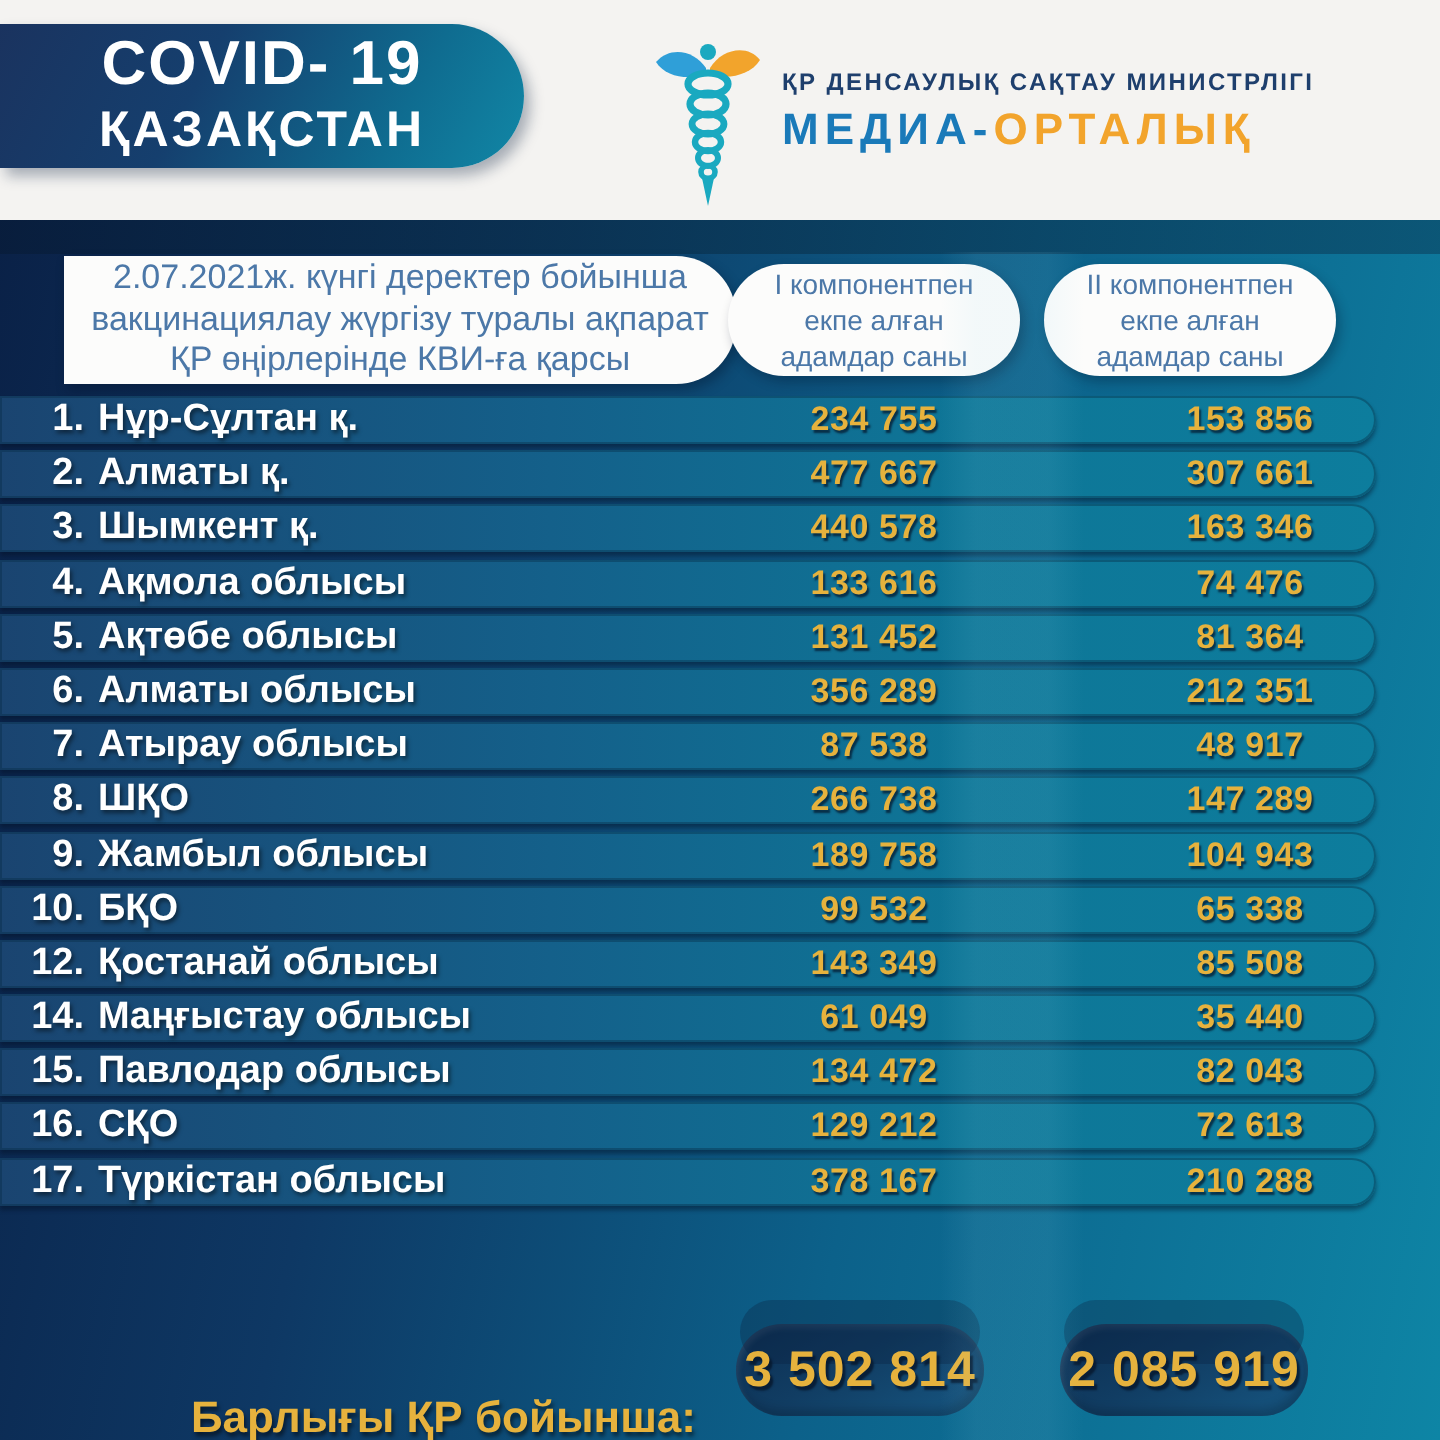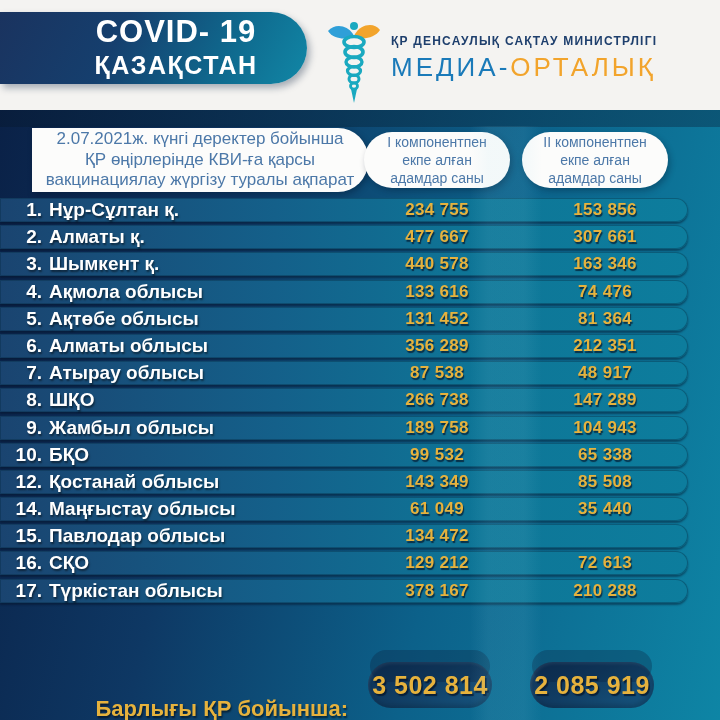--- a/index.html
+++ b/index.html
@@ -5,27 +5,27 @@
   html,body{margin:0;padding:0;background:#222;}
   #stage{position:relative;width:720px;height:720px;overflow:hidden;
          font-family:"Liberation Sans",sans-serif;background:#f4f3f1;}
 
   
   .header{position:absolute;left:0;top:0;width:720px;height:110px;background:#f4f3f1;}
   .badge{position:absolute;left:0;top:12px;width:262px;height:72px;
          border-radius:0 48px 48px 0;
          background:linear-gradient(118deg,#1a335f 0%,#153f6e 38%,#0f6c90 75%,#1187a6 100%);
          box-shadow:3px 4px 7px rgba(20,40,70,.35);
-         display:flex;flex-direction:column;align-items:center;justify-content:center;color:#fff;padding-left:45px;}
+         display:flex;flex-direction:column;align-items:center;justify-content:center;color:#fff;}
   .badge-l1{font-size:31px;font-weight:bold;letter-spacing:1px;line-height:1.05;}
   .badge-l2{font-size:25px;font-weight:bold;letter-spacing:1.5px;margin-top:3px;text-align:center;}
   .logo{position:absolute;left:327px;top:20px;width:54px;height:86px;}
   .brand{position:absolute;left:391px;top:34px;white-space:nowrap;}
   .ministry{font-size:12px;font-weight:bold;letter-spacing:1.2px;color:var(--ministry-navy,#1e3f6d);}
-  .mediacenter{font-size:26px;font-weight:normal;letter-spacing:3px;margin-top:4px;}
+  .mediacenter{font-size:22px;font-weight:bold;letter-spacing:3px;margin-top:4px;}
   .media-word{color:var(--brand-blue,#1a7ab9);}
   .center-word{color:var(--brand-orange,#f2a42c);}
 
   
   .main{position:absolute;left:0;top:110px;width:720px;height:610px;
         background:linear-gradient(102deg,#0a2147 0%,#0e3864 30%,#0c618a 62%,#0e85a5 100%);}
   .top-strip{position:absolute;left:0;top:0;width:720px;height:17px;
              background:linear-gradient(90deg,#081c39,#0b4c6b);opacity:.75;}
   .light-band{position:absolute;left:470px;top:16px;width:72px;height:594px;z-index:5;pointer-events:none;
               background:linear-gradient(90deg,rgba(150,215,235,0) 0%,rgba(150,215,235,.09) 25%,rgba(150,215,235,.09) 75%,rgba(150,215,235,0) 100%);}
@@ -48,21 +48,21 @@
        box-shadow:0 2px 2px rgba(4,16,36,.45), inset 0 0 0 1px rgba(8,45,70,.4);
        display:flex;align-items:center;}
   .rnum{width:42px;text-align:right;font-size:19px;font-weight:bold;color:#fff;
         text-shadow:1px 1.5px 2px rgba(0,0,0,.5);}
   .rname{margin-left:7px;font-size:19px;font-weight:bold;color:#fff;white-space:nowrap;
          text-shadow:1px 1.5px 2px rgba(0,0,0,.5);}
   .rv{position:absolute;top:0;height:24px;line-height:24px;text-align:center;
       font-size:17px;font-weight:bold;letter-spacing:.3px;color:var(--accent-gold,#e6b23d);
       text-shadow:1px 1.5px 1px rgba(6,24,46,.75);}
   .rv.v1{left:364px;width:146px;}
-  .rv.v2{left:532px;width:146px;}
+  .rv.v2{left:552px;width:146px;}
 
   
   .total-label{position:absolute;left:30px;top:586px;width:318px;text-align:right;
                font-size:22px;font-weight:bold;color:var(--accent-gold,#e6b23d);
                text-shadow:1px 2px 2px rgba(0,0,0,.55);}
   .total-pill{position:absolute;top:552px;height:46px;width:124px;border-radius:23px;z-index:1;
               background:linear-gradient(150deg,#0c2e52 0%,#113d63 45%,#15507a 85%,#175a84 100%);
               box-shadow:inset 1px 2px 3px rgba(255,255,255,.10), inset -2px -3px 5px rgba(0,10,25,.25);
               display:flex;align-items:center;justify-content:center;}
   .total-pill::before{content:'';position:absolute;left:2px;right:2px;top:-12px;height:32px;
@@ -102,22 +102,22 @@
         <span class="media-word">МЕДИА-</span><span class="center-word">ОРТАЛЫҚ</span>
       </div>
     </div>
   </div>
 
   <div class="main">
     <div class="top-strip"></div>
 
     <div class="infobox">
       <div>2.07.2021ж. күнгі деректер бойынша</div>
+      <div>вакцинациялау жүргізу туралы ақпарат</div>
       <div>ҚР өңірлерінде КВИ-ға қарсы</div>
-      <div>вакцинациялау жүргізу туралы ақпарат</div>
     </div>
 
     <div class="colpill c1">
       <div>І компонентпен</div>
       <div>екпе алған</div>
       <div>адамдар саны</div>
     </div>
     <div class="colpill c2">
       <div>ІІ компонентпен</div>
       <div>екпе алған</div>
@@ -194,20 +194,21 @@
       <div class="row">
           <span class="rnum">14.</span>
           <span class="rname">Маңғыстау облысы</span>
           <span class="rv v1">61 049</span>
           <span class="rv v2">35 440</span>
         </div>
       <div class="row">
           <span class="rnum">15.</span>
           <span class="rname">Павлодар облысы</span>
           <span class="rv v1">134 472</span>
+          <span class="rv v2">82 043</span>
         </div>
       <div class="row">
           <span class="rnum">16.</span>
           <span class="rname">СҚО</span>
           <span class="rv v1">129 212</span>
           <span class="rv v2">72 613</span>
         </div>
       <div class="row">
           <span class="rnum">17.</span>
           <span class="rname">Түркістан облысы</span>

